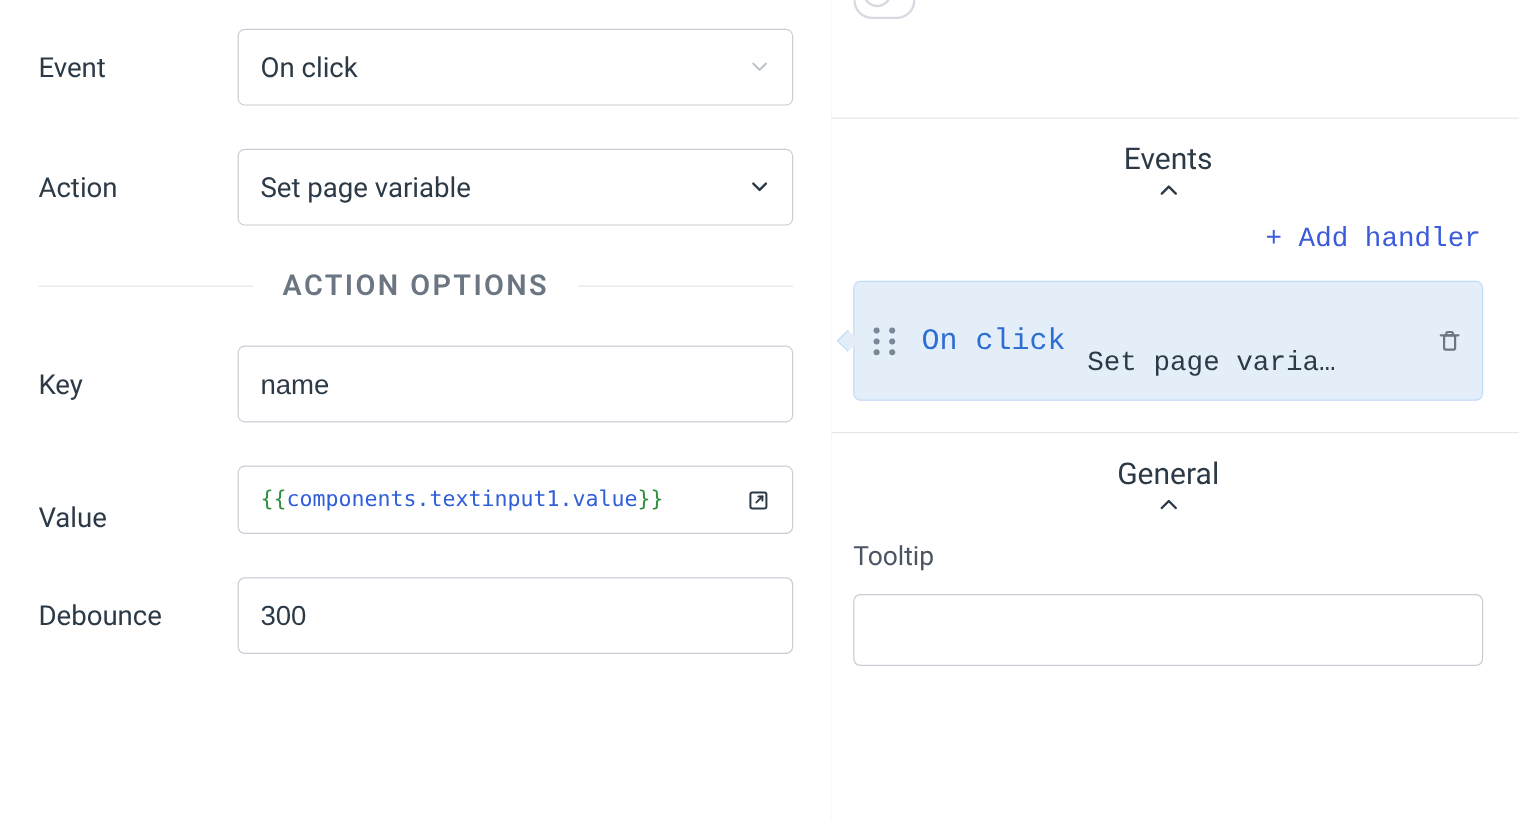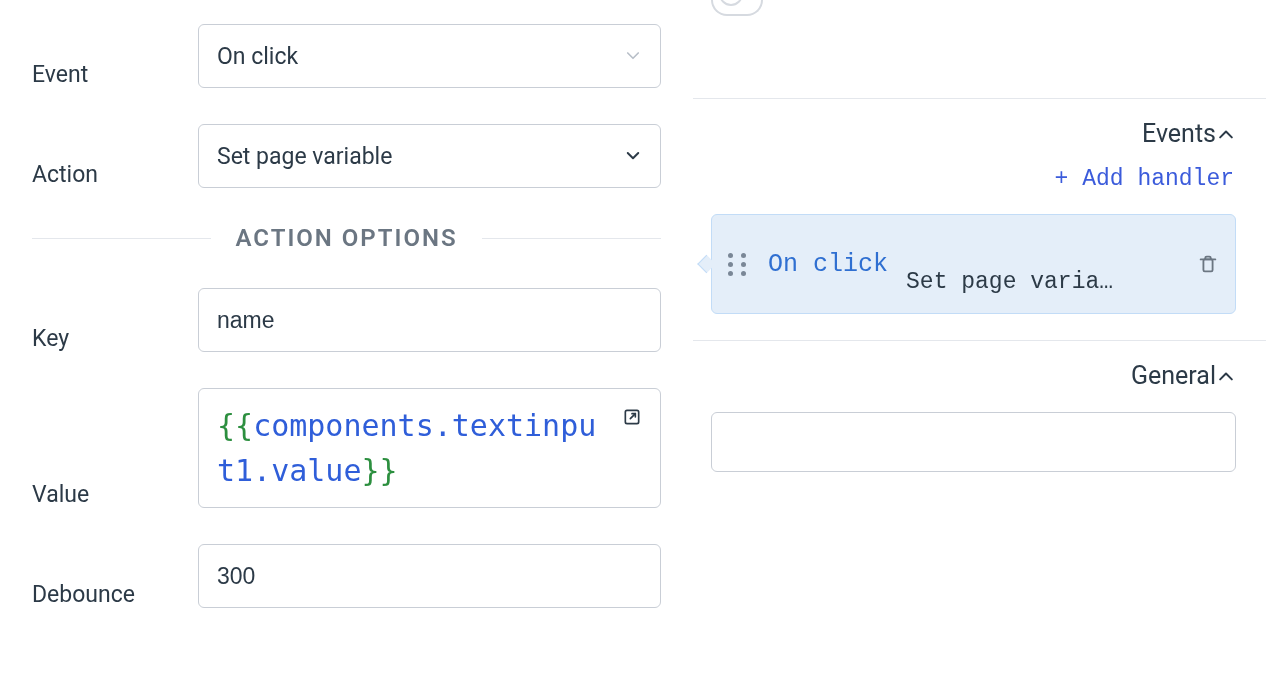--- a/index.html
+++ b/index.html
@@ -5,21 +5,21 @@
   * { box-sizing: border-box; margin: 0; padding: 0; }
   html, body { width: 1266px; height: 684px; font-family: -apple-system, BlinkMacSystemFont, "Segoe UI", Roboto, "Helvetica Neue", Arial, sans-serif; color: #1f2d3d; background:#fff; }
   body { display:flex; }
 
   
   .left-panel { width: 693px; height: 684px; position:relative; padding: 24px 32px 0 32px; }
   .left-panel::after{
     content:""; position:absolute; top:0; right:-1px; width:1px; height:100%;
     background:#e0e3e7;
   }
-  .form-row { display:flex; align-items:flex-end; margin-bottom: 36px; }
+  .form-row { display:flex; align-items:center; margin-bottom: 36px; }
   .form-row.tall { align-items:flex-end; }
   .field-label { width: 166px; font-size: 23px; color:#2c3a47; }
   .field-control { flex:1; }
 
   .select, .text-input, .value-box {
     width: 100%; border:1px solid #c9ced6; border-radius:6px; background:#fff;
     font-size: 23px; color:#2c3a47; padding: 14px 18px; height: 64px;
     display:flex; align-items:center; justify-content:space-between;
   }
   .text-input { outline:none; }
@@ -33,40 +33,40 @@
   .section-divider {
     display:flex; align-items:center; margin: 8px 0 36px 0;
     color:#6b7682; font-size:24px; letter-spacing: 2px; font-weight:600;
   }
   .section-divider::before, .section-divider::after{
     content:""; flex:1; height:1px; background:#e4e7ec;
   }
   .section-divider span { padding: 0 24px; }
 
   .value-box { height:auto; padding:14px 18px; flex-direction:row; align-items:flex-start; gap:10px; }
-  .value-box .expr { font-family: ui-monospace, Menlo, Consolas, monospace; font-size:30px; line-height:1.5; word-break:break-all; }
+  .value-box .expr { font-family: ui-monospace, Menlo, Consolas, monospace; font-size:18px; line-height:1.5; word-break:break-all; }
   .expr .brace { color:#2c8f3f; }
   .expr .body  { color:#2f5ed9; }
   .popout-icon { width:20px; height:20px; flex:0 0 20px; margin-top:4px; }
   .popout-icon svg { width:100%; height:100%; display:block; }
 
   
   .right-panel { flex:1; height:684px; background:#fff; position:relative; }
 
   .toggle-stub { position:absolute; top:-6px; left:18px; width:52px; height:22px;
     border:2px solid #d6dae0; border-top:none; border-top-left-radius:0; border-top-right-radius:0;
     border-bottom-left-radius:16px; border-bottom-right-radius:16px;
   }
   .toggle-stub::before{
     content:""; position:absolute; left:6px; top:-12px; width:20px; height:20px; border-radius:50%;
     background:#fff; border:2px solid #d6dae0;
   }
 
   .accordion-section { border-top:1px solid #e4e7ec; padding: 20px 30px 26px 18px; }
-  .accordion-header { display:flex; align-items:center; justify-content:flex-end; cursor:pointer; }
+  .accordion-header { display:flex; align-items:center; justify-content:flex-start; cursor:pointer;flex-direction:column; }
   .accordion-title { font-size:25px; color:#2c3a47; }
   .accordion-caret { width:20px; height:20px; }
   .accordion-caret svg path{ stroke:#2c3a47; }
 
   .events-body { margin-top: 18px; font-family: Liberation Mono, monospace; }
   .add-link { display:block; text-align:right; color:#3b5bdb; font-size:23px; margin: 4px 2px 22px 0; cursor:pointer; }
 
   .handler-item { position:relative; background:#e4eef9; border:1px solid #c2dcf7; border-radius:6px;
     padding: 18px 16px; display:flex; align-items:center; gap:18px; }
   .handler-item::before{
@@ -199,17 +199,18 @@
   <div class="accordion-section">
     <div class="accordion-header">
       <div class="accordion-title">General</div>
       <span class="accordion-caret">
         <svg viewBox="0 0 24 24" fill="none">
             <path d="M5 16l7-7 7 7" stroke-width="2.4" stroke-linecap="round" stroke-linejoin="round"></path>
           </svg>
       </span>
     </div>
     <div class="general-body">
+      <div class="sublabel">Tooltip</div>
       <input class="plain-input" value="" style="">
     </div>
   </div>
 
 </div>
 
 </body></html>

